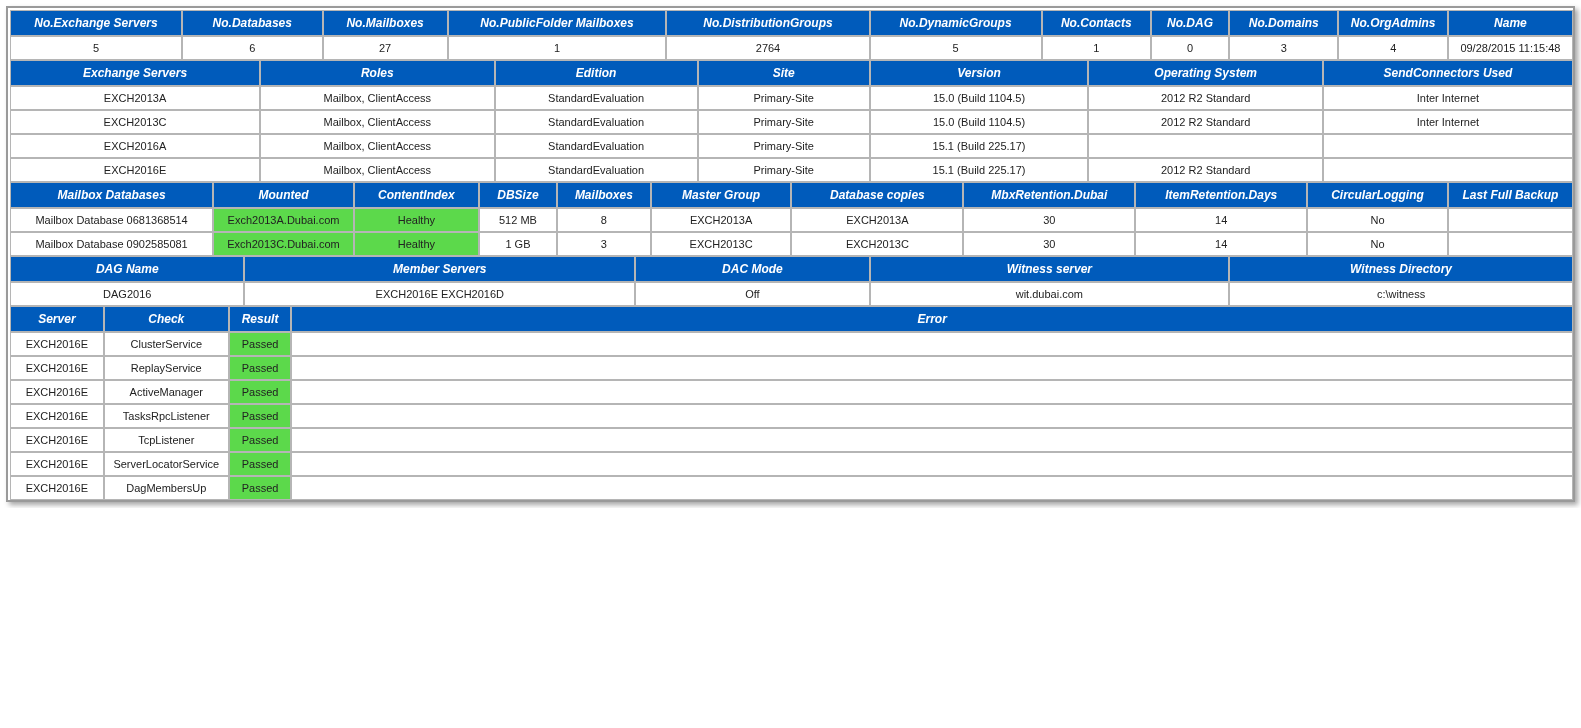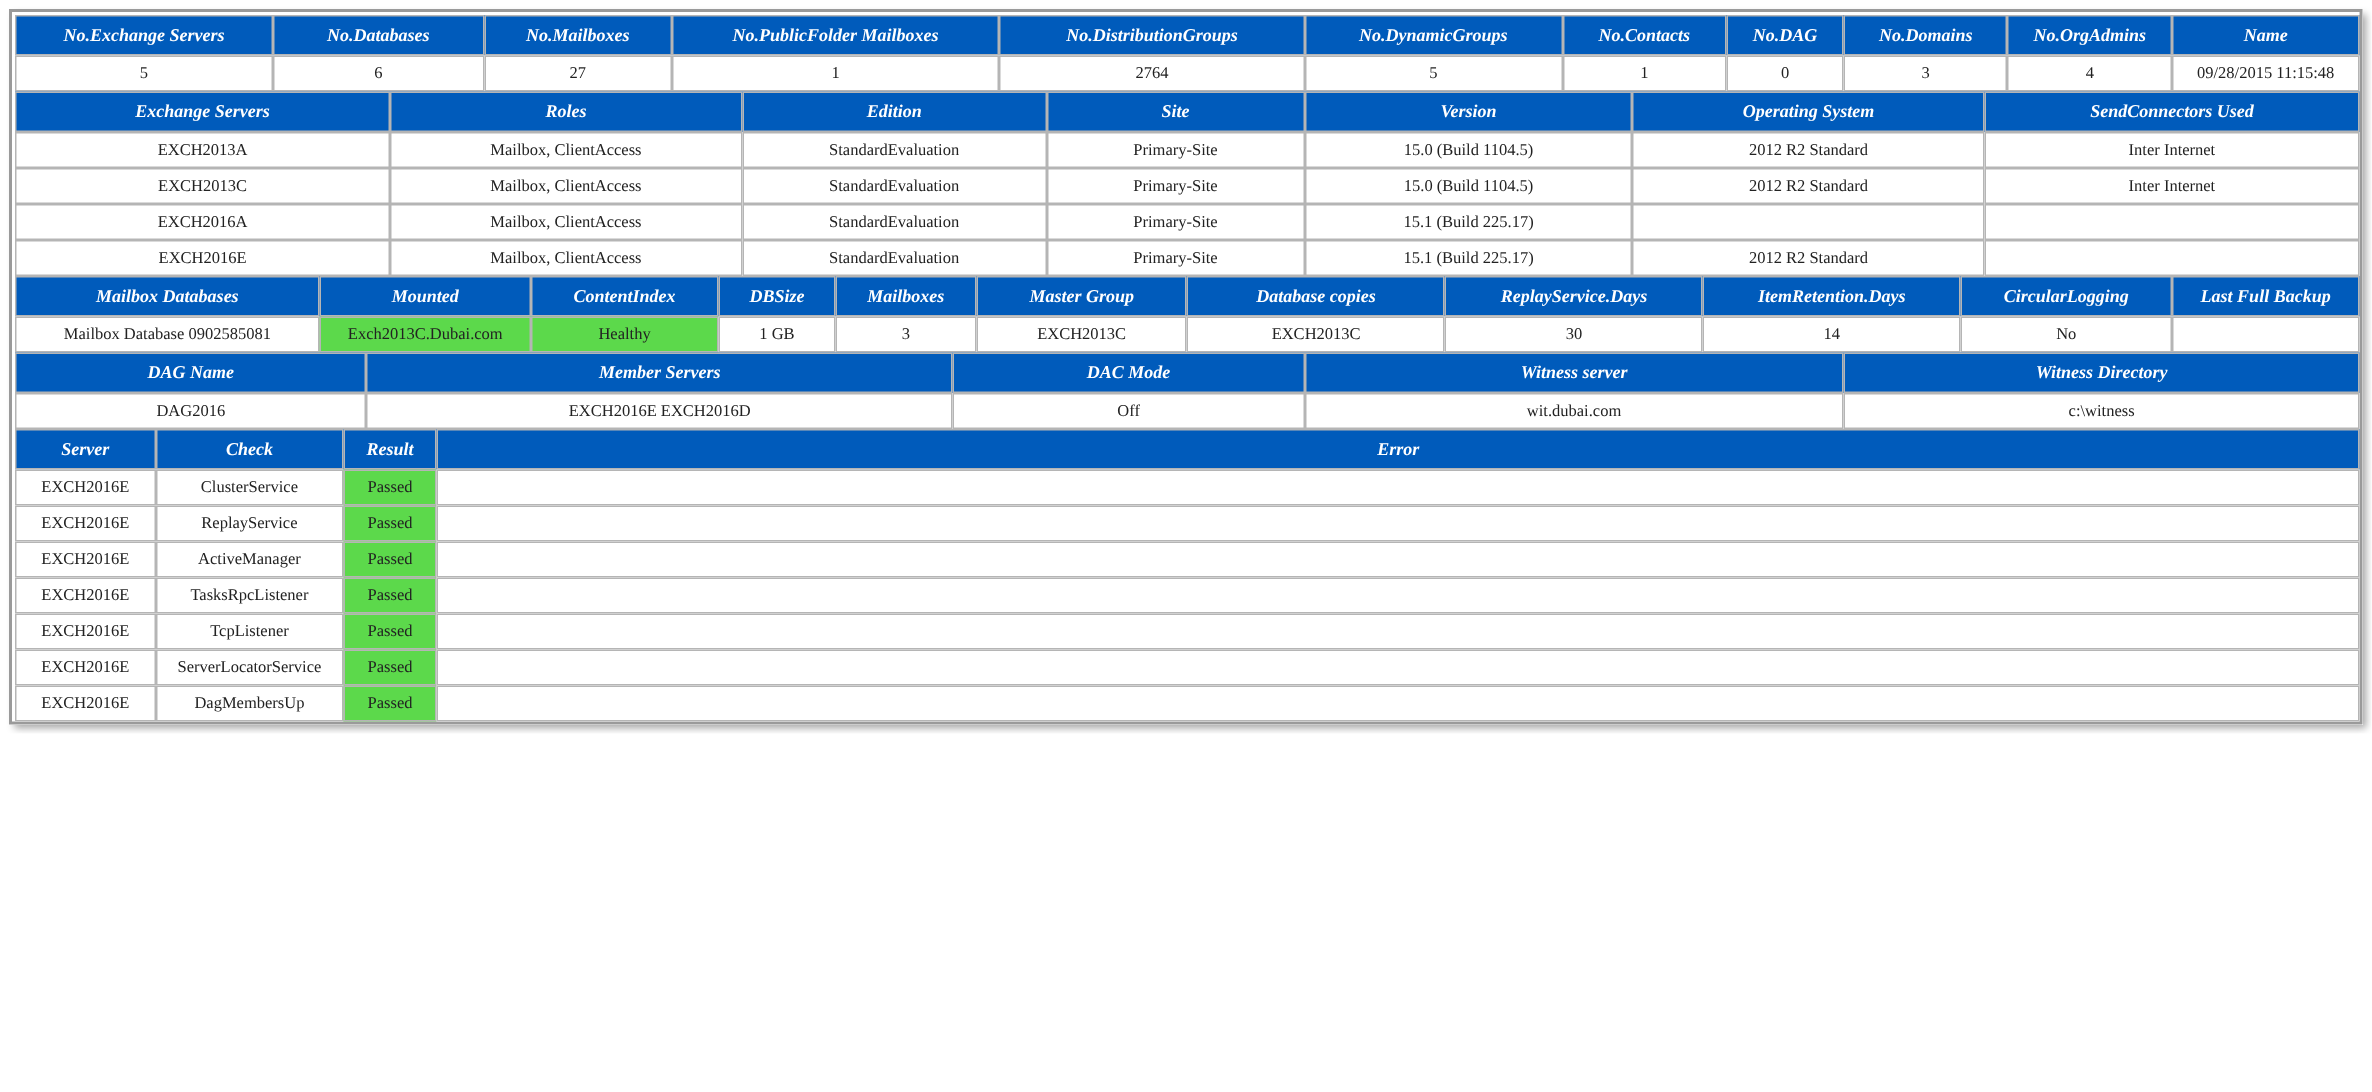--- a/index.html
+++ b/index.html
@@ -16,21 +16,20 @@
     padding:6px;
     font-family:"Segoe UI","Tahoma","Verdana",sans-serif;
     font-size:11px;
     color:var(--txt);
     background:#fff;
   }
   .wrap{
     border:2px solid #9a9a9a;
     box-shadow:3px 3px 5px rgba(0,0,0,.35);
     padding:2px 0 0 2px;
-    font-family:Liberation Serif, serif;
   }
   table{
     border-collapse:separate;
     border-spacing:0;
     table-layout:fixed;
     width:100%;
   }
   th,td{
     border:1px solid var(--border);
     padding:5px 4px;
@@ -183,27 +182,40 @@
     </colgroup>
     <thead>
         <tr id="db-h">
           <th>Mailbox Databases</th>
           <th>Mounted</th>
           <th>ContentIndex</th>
           <th>DBSize</th>
           <th>Mailboxes</th>
           <th>Master Group</th>
           <th>Database copies</th>
-          <th>ReplayService.Days</th>
+          <th>MbxRetention.Dubai</th>
           <th>ItemRetention.Days</th>
           <th>CircularLogging</th>
           <th>Last Full Backup</th>
         </tr>
       </thead>
     <tbody id="db-b">
+        <tr>
+          <td>Mailbox Database 0681368514</td>
+          <td class="green">Exch2013A.Dubai.com</td>
+          <td class="green">Healthy</td>
+          <td>512 MB</td>
+          <td>8</td>
+          <td>EXCH2013A</td>
+          <td>EXCH2013A</td>
+          <td>30</td>
+          <td>14</td>
+          <td>No</td>
+          <td></td>
+        </tr>
         <tr>
           <td>Mailbox Database 0902585081</td>
           <td class="green">Exch2013C.Dubai.com</td>
           <td class="green">Healthy</td>
           <td>1 GB</td>
           <td>3</td>
           <td>EXCH2013C</td>
           <td>EXCH2013C</td>
           <td>30</td>
           <td>14</td>

